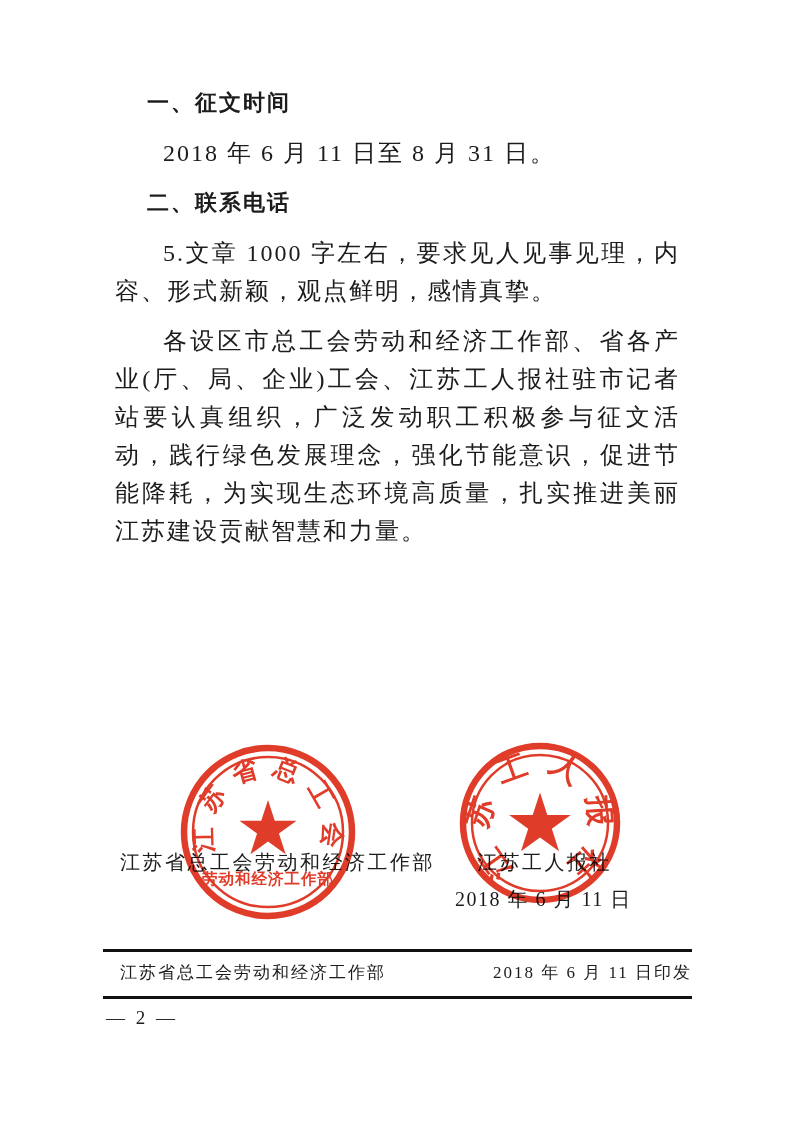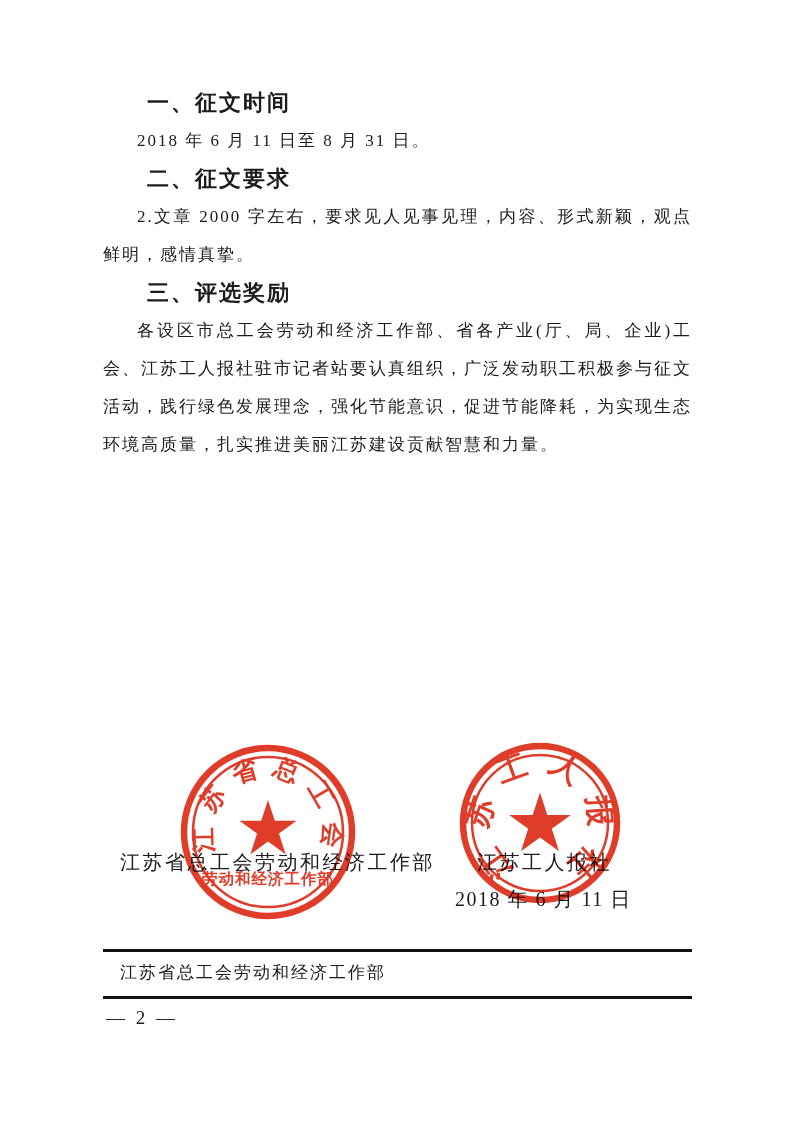--- a/index.html
+++ b/index.html
@@ -12,22 +12,22 @@
   }
   .content {
     position:absolute; left:103px; top:84px; width:589px;
   }
   .doc-heading {
     font-family:"Liberation Sans", sans-serif; font-weight:bold;
     font-size:22px; line-height:38px; letter-spacing:2px;
     text-indent:2em; margin:0;
   }
   .doc-para {
-    font-size:17px; line-height:38px; letter-spacing:2px;
-    text-align:justify; text-indent:2em; margin:0;
+    font-size:24px; line-height:38px; letter-spacing:2px;
+    text-align:justify; text-indent:2em; margin:12px;
   }
   .signer {
     position:absolute; font-size:20px; letter-spacing:2.5px; white-space:nowrap;
   }
   .signer-left { left:120px; top:849px; }
   .signer-right { left:477px; top:849px; }
   .signer-date { left:455px; top:886px; letter-spacing:1.5px; }
   .seal {
     position:absolute; mix-blend-mode:multiply; opacity:0.92; pointer-events:none;
   }
@@ -56,23 +56,22 @@
   }
 </style>
 </head>
 <body>
 
 <div class="page">
 
   <div class="content">
     <p class="doc-heading">一、征文时间</p>
     <p class="doc-para">2018 年 6 月 11 日至 8 月 31 日。</p>
-    <p class="doc-heading">二、征文要求</p>
-    <p class="doc-para">2.文章 2000 字左右，要求见人见事见理，内容、形式新颖，观点鲜明，感情真挚。</p>
-    <p class="doc-heading">三、评选奖励</p>
+    <p class="doc-heading">二、联系电话</p>
+    <p class="doc-para">5.文章 1000 字左右，要求见人见事见理，内容、形式新颖，观点鲜明，感情真挚。</p>
     <p class="doc-para">各设区市总工会劳动和经济工作部、省各产业(厅、局、企业)工会、江苏工人报社驻市记者站要认真组织，广泛发动职工积极参与征文活动，践行绿色发展理念，强化节能意识，促进节能降耗，为实现生态环境高质量，扎实推进美丽江苏建设贡献智慧和力量。</p>
   </div>
 
   <div class="signer signer-left">江苏省总工会劳动和经济工作部</div>
   <div class="signer signer-right">江苏工人报社</div>
   <div class="signer signer-date">2018 年 6 月 11 日</div>
 
   <div class="seal seal-left">
     <svg viewBox="0 0 182 182" xmlns="http://www.w3.org/2000/svg">
       <circle class="ring ring-outer" cx="91" cy="91" r="84"></circle>
@@ -94,18 +93,19 @@
       <text font-size="30" letter-spacing="16">
         <textPath href="#arcR" startOffset="10">江苏工人报社</textPath>
       </text>
       <polygon class="star" transform="translate(84,86) scale(1.08)" points="0,-30 6.76,-9.30 28.53,-9.27 10.94,3.55 17.63,24.27 0,11.5 -17.63,24.27 -10.94,3.55 -28.53,-9.27 -6.76,-9.30"></polygon>
     </svg>
   </div>
 
   <div class="rule rule-top"></div>
   <div class="footer-row">
     <span class="issuer">江苏省总工会劳动和经济工作部</span>
+    <span class="print-note">2018 年 6 月 11 日印发</span>
   </div>
   <div class="rule rule-bottom"></div>
 
   <div class="page-number">— 2 —</div>
 
 </div>
 
 </body></html>

